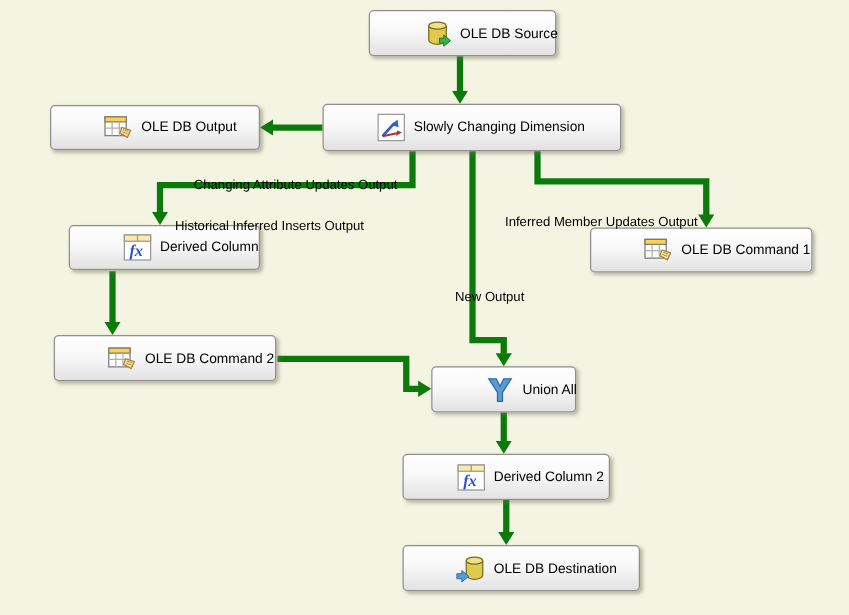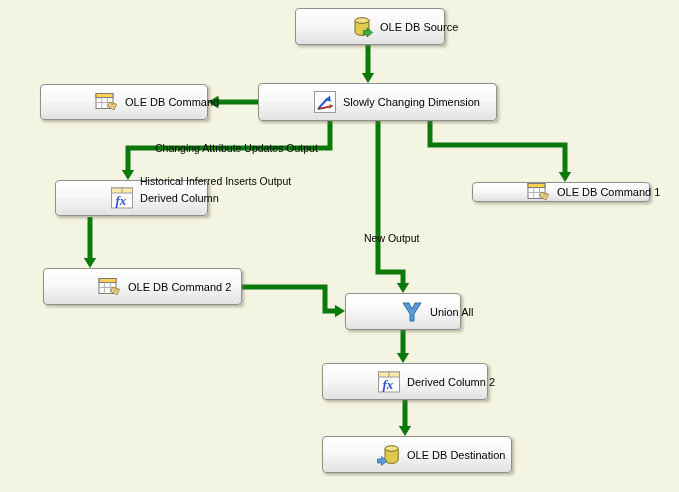--- a/index.html
+++ b/index.html
@@ -15,21 +15,21 @@
   .wires { position: absolute; left: 0; top: 0; }
   .wire { fill: none; stroke: #0b7a0b; stroke-width: 5; stroke-linejoin: miter; }
   .node {
     position: absolute;
     display: flex;
     align-items: center;
     background: linear-gradient(180deg, #ffffff 0%, #f8f8f8 45%, #e2e2e2 100%);
     border: 1px solid #8f8f8f;
     border-radius: 4px;
     box-shadow: 2px 2px 3px rgba(110,110,90,0.45);
-    padding: 0 12px;
+    padding: 0 0;
     font-size: 11px;
     color: #000;
     text-align: center;
   }
   .node .icon {
     width: 28px; height: 26px; flex: 0 0 auto;
     display: flex; align-items: center; justify-content: center;
     margin-right: 4px;
     margin-left: 40px;
   }
@@ -91,49 +91,49 @@
   <div class="node" style="left:40px;top:84px;width:168px;height:36px">
     <span class="icon">
       <svg width="26" height="26" viewBox="0 0 26 26">
         <rect x="2" y="4.5" width="17" height="15" fill="#ffffff" stroke="#7a7a7a"></rect>
         <rect x="2" y="4.5" width="17" height="4" fill="#ffd24d" stroke="#7a7a7a"></rect>
         <path d="M2 13.5 H19 M7.7 8.5 V19.5 M13.4 8.5 V19.5" stroke="#b0b0b0" fill="none"></path>
         <path d="M15.5 13 l7 2.3 -2.6 5.6 -6 -3.4 z" fill="#f1dfae" stroke="#a8852f"></path>
         <path d="M16.5 14.8 l4 1.3 M16 16.6 l4 1.3" stroke="#a8852f" stroke-width="0.7" fill="none"></path>
       </svg>
     </span>
-    <span class="lbl">OLE DB Command</span>
+    <span class="lbl">OLE DB Output</span>
   </div>
 
   <div class="node" style="left:55px;top:180px;width:153px;height:36px">
     <span class="icon">
       <svg width="26" height="26" viewBox="0 0 26 26">
         <rect x="2.5" y="3" width="21" height="20" fill="#ffffff" stroke="#999999"></rect>
         <rect x="2.5" y="3" width="21" height="5" fill="#ffe9a8" stroke="#999999"></rect>
         <path d="M13 3 V8" stroke="#999999" fill="none"></path>
         <text x="6.5" y="19.5" font-size="13" font-style="italic" font-weight="bold" fill="#2b4fd0" font-family="Liberation Serif, serif">fx</text>
       </svg>
     </span>
     <span class="lbl">Derived Column</span>
   </div>
 
-  <div class="node" style="left:472px;top:182px;width:178px;height:20px">
+  <div class="node" style="left:472px;top:182px;width:178px;height:36px">
     <span class="icon">
       <svg width="26" height="26" viewBox="0 0 26 26">
         <rect x="2" y="4.5" width="17" height="15" fill="#ffffff" stroke="#7a7a7a"></rect>
         <rect x="2" y="4.5" width="17" height="4" fill="#ffd24d" stroke="#7a7a7a"></rect>
         <path d="M2 13.5 H19 M7.7 8.5 V19.5 M13.4 8.5 V19.5" stroke="#b0b0b0" fill="none"></path>
         <path d="M15.5 13 l7 2.3 -2.6 5.6 -6 -3.4 z" fill="#f1dfae" stroke="#a8852f"></path>
         <path d="M16.5 14.8 l4 1.3 M16 16.6 l4 1.3" stroke="#a8852f" stroke-width="0.7" fill="none"></path>
       </svg>
     </span>
     <span class="lbl">OLE DB Command 1</span>
   </div>
 
-  <div class="node" style="left:43px;top:268px;width:199px;height:37px">
+  <div class="node" style="left:43px;top:268px;width:178px;height:37px">
     <span class="icon">
       <svg width="26" height="26" viewBox="0 0 26 26">
         <rect x="2" y="4.5" width="17" height="15" fill="#ffffff" stroke="#7a7a7a"></rect>
         <rect x="2" y="4.5" width="17" height="4" fill="#ffd24d" stroke="#7a7a7a"></rect>
         <path d="M2 13.5 H19 M7.7 8.5 V19.5 M13.4 8.5 V19.5" stroke="#b0b0b0" fill="none"></path>
         <path d="M15.5 13 l7 2.3 -2.6 5.6 -6 -3.4 z" fill="#f1dfae" stroke="#a8852f"></path>
         <path d="M16.5 14.8 l4 1.3 M16 16.6 l4 1.3" stroke="#a8852f" stroke-width="0.7" fill="none"></path>
       </svg>
     </span>
     <span class="lbl">OLE DB Command 2</span>
@@ -166,15 +166,16 @@
         <path d="M9 6.5 V18 c0 1.9 2.9 3.4 6.6 3.4 s6.6 -1.5 6.6 -3.4 V6.5" fill="#dfc94f" stroke="#7a6a1e"></path>
         <ellipse cx="15.6" cy="6.5" rx="6.6" ry="2.8" fill="#efe08a" stroke="#7a6a1e"></ellipse>
         <path d="M1.5 17 h4 v-2.5 l5.5 4.5 -5.5 4.5 V21 h-4 z" fill="#5b9bd5" stroke="#2e6da4" stroke-width="0.8"></path>
       </svg>
     </span>
     <span class="lbl">OLE DB Destination</span>
   </div>
 
   <span class="edge-label" style="left:155px;top:122px">Changing Attribute Updates Output</span>
   <span class="edge-label" style="left:140px;top:155px">Historical Inferred Inserts Output</span>
+  <span class="edge-label" style="left:404px;top:152px">Inferred Member Updates Output</span>
   <span class="edge-label" style="left:364px;top:212px">New Output</span>
 
 </div>
 
 </body></html>

